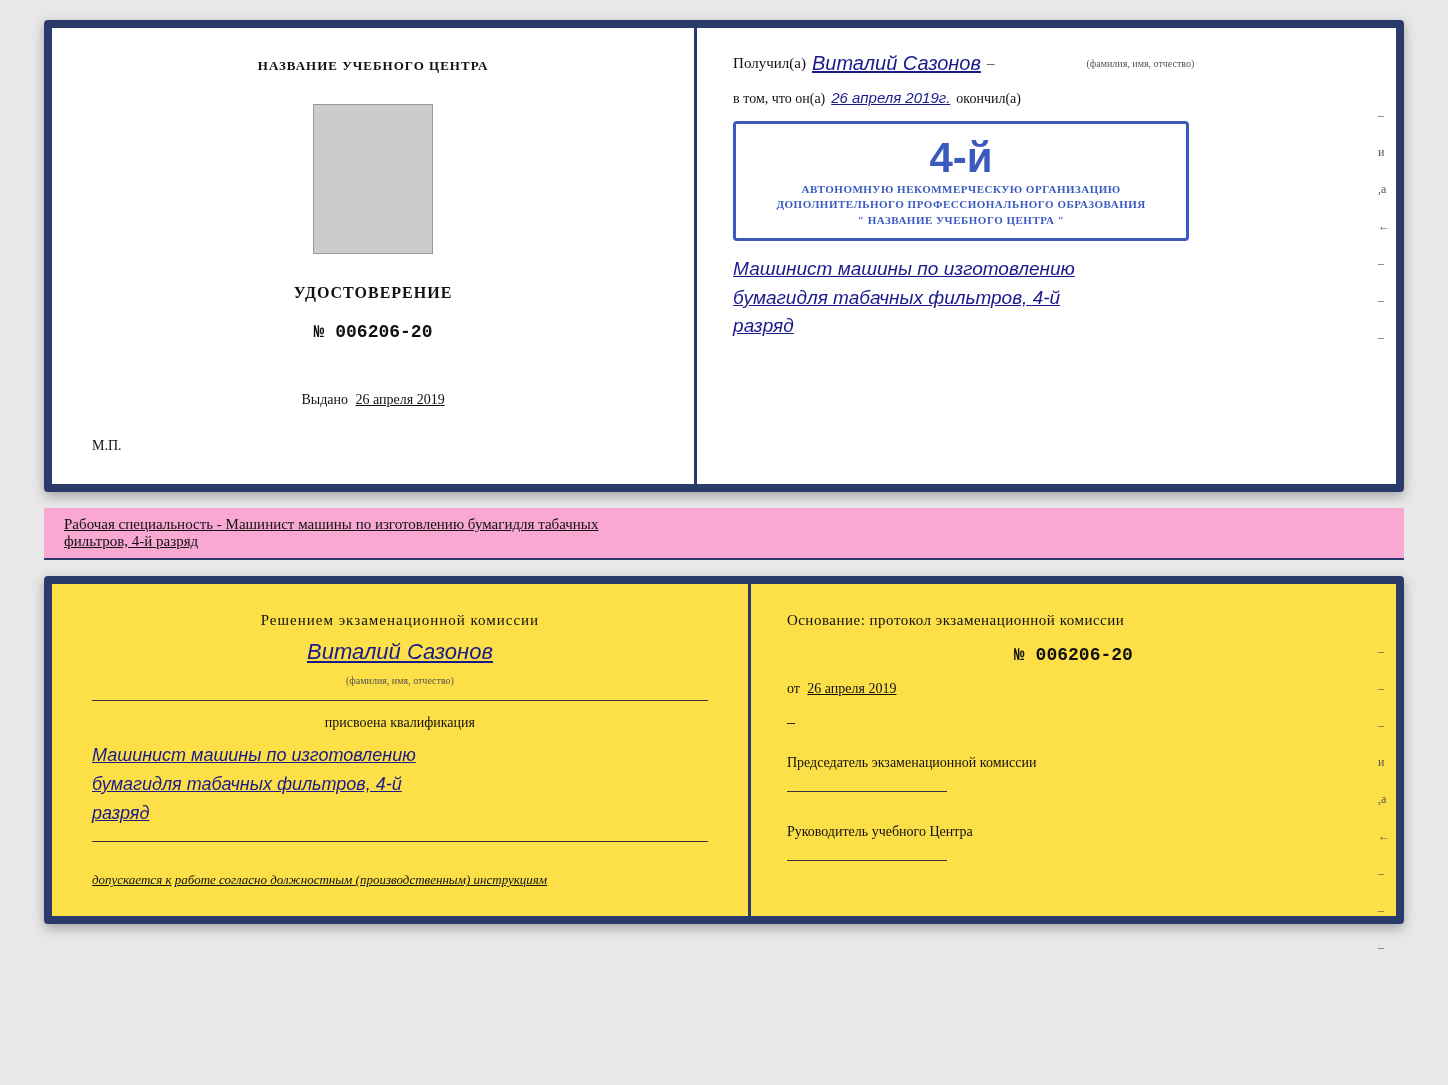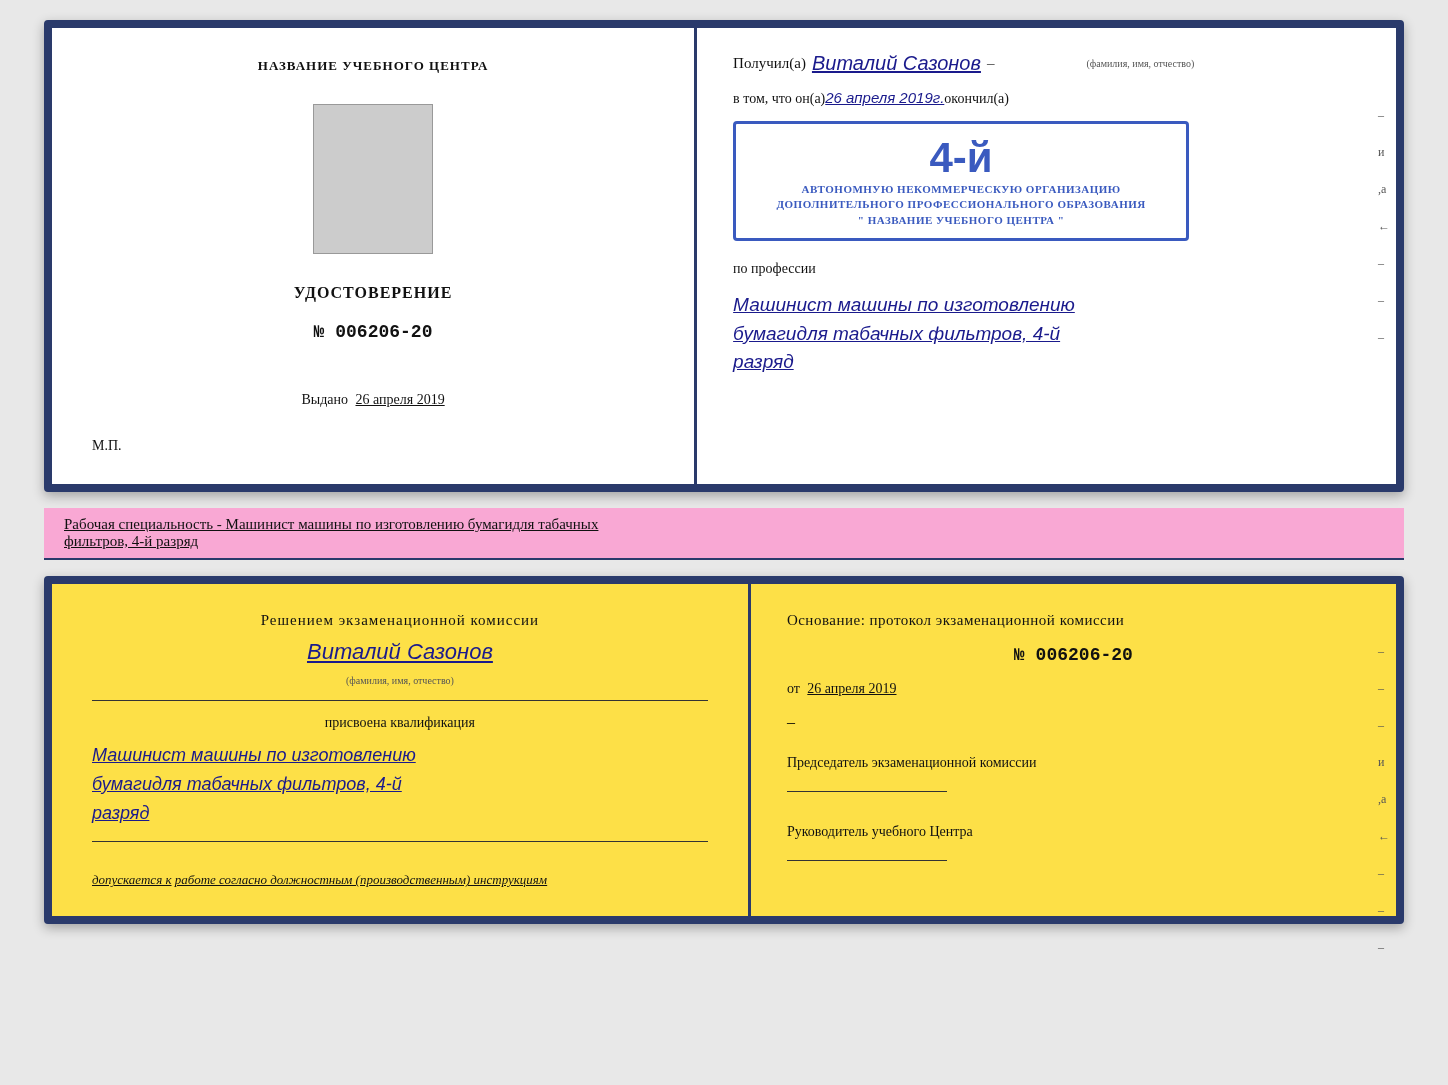--- a/index.html
+++ b/index.html
@@ -123,20 +123,21 @@
       color: #555;
       text-align: center;
       display: block;
     }
 
     .right-line2 {
       font-size: 14px;
       color: #111;
       display: flex;
       align-items: baseline;
+      gap: 6px;
     }
 
     .stamp-box {
       border: 3px solid #3a5abf;
       border-radius: 4px;
       padding: 10px 14px;
       text-align: center;
       position: relative;
       width: 456px;
     }
@@ -359,21 +360,20 @@
       <span>окончил(а)</span>
     </div>
 
     <div class="stamp-box">
       <div class="stamp-big-text">4-й</div>
       <div class="stamp-line">АВТОНОМНУЮ НЕКОММЕРЧЕСКУЮ ОРГАНИЗАЦИЮ</div>
       <div class="stamp-line">ДОПОЛНИТЕЛЬНОГО ПРОФЕССИОНАЛЬНОГО ОБРАЗОВАНИЯ</div>
       <div class="stamp-line">" НАЗВАНИЕ УЧЕБНОГО ЦЕНТРА "</div>
     </div>
 
-    <div class="right-profession-label">по профессии</div>
     <div class="profession-handwritten">
       <div>Машинист машины по изготовлению</div>
       <div>бумагидля табачных фильтров, 4-й</div>
       <div>разряд</div>
     </div>
 
     <div class="side-marks">
       <span>–</span>
       <span>и</span>
       <span>,а</span>

